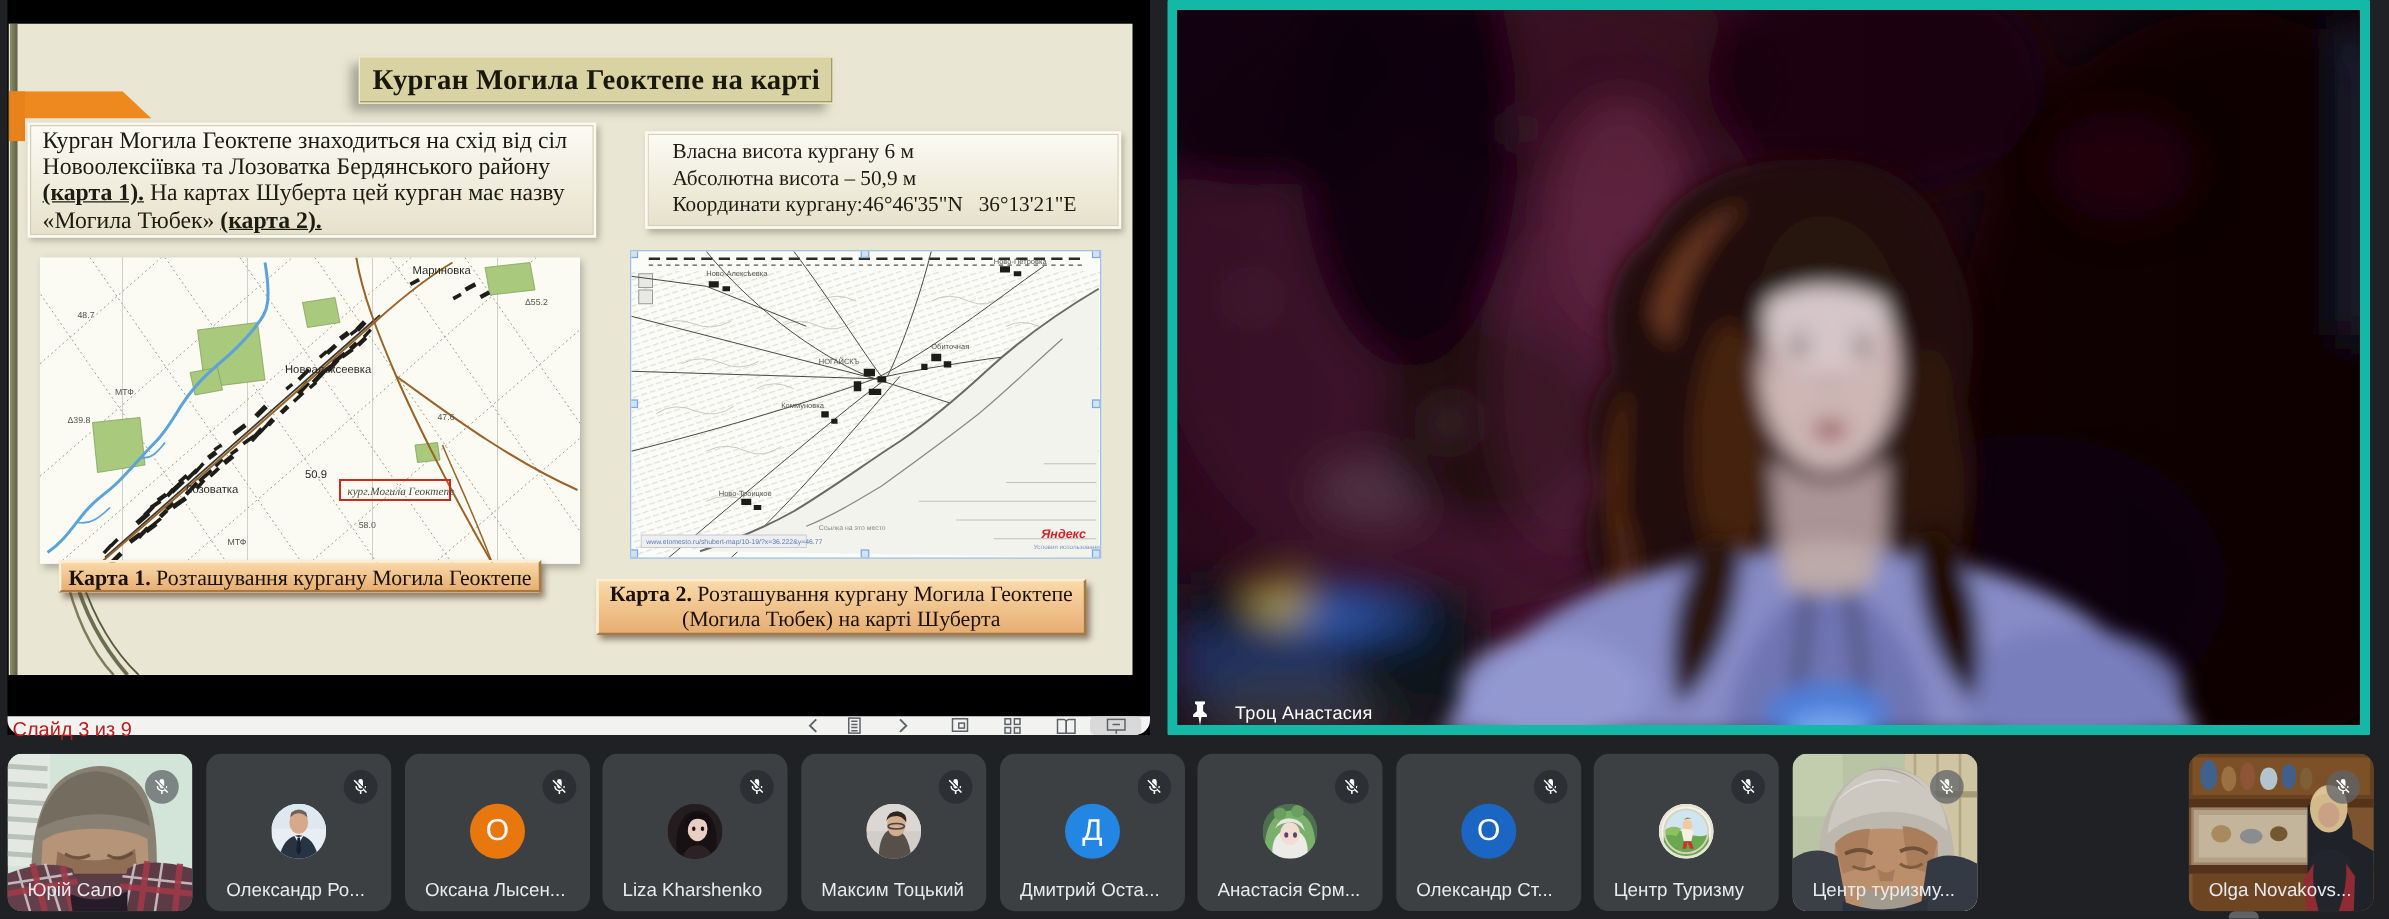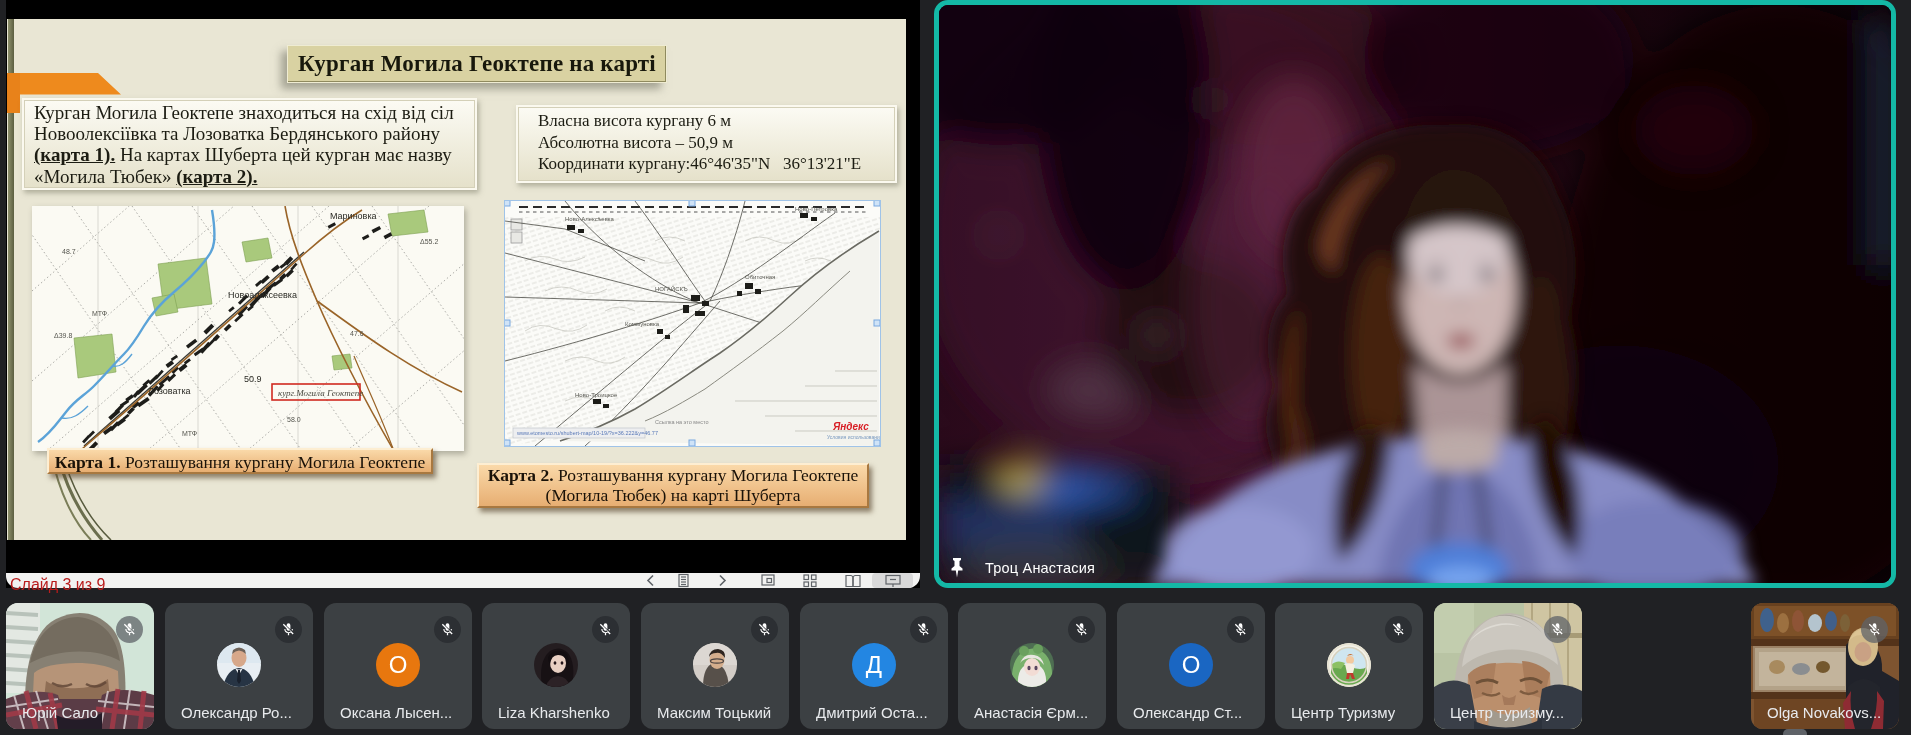--- a/index.html
+++ b/index.html
@@ -35,21 +35,21 @@
         box-shadow:2px 3px 6px rgba(60,60,50,.35);}
   #map2{position:absolute;left:498px;top:182px;width:375px;height:245px;background:#fcfcfa;
         outline:1px solid #9fc3e8;}
   
   #toolbar{position:absolute;left:0px;top:573px;width:914px;height:15px;background:#f2f2f1;
            border-radius:0 0 12px 12px;}
   #toolbar .lbl{position:absolute;left:4px;top:3px;font-size:16px;color:#b91c1c;
                 font-family:"Liberation Sans",sans-serif;}
   
   #video{box-sizing:border-box;position:absolute;left:934px;top:0;width:962px;height:588px;
-         border:5px solid #14b8a6;border-radius:14px;background:#1a060f;overflow:hidden;}
+         border:8px solid #14b8a6;border-radius:1px;background:#1a060f;overflow:hidden;}
   
   .tile{position:absolute;top:603px;width:148px;height:126px;border-radius:12px;
         background:#3c4043;overflow:hidden;}
   .tname{position:absolute;left:16px;bottom:8px;color:#e8eaed;font-size:15px;font-weight:500;
          white-space:nowrap;max-width:124px;overflow:hidden;}
   .mic{position:absolute;top:13px;right:11px;width:27px;height:27px;border-radius:50%;
        background:#2c2f33;display:flex;align-items:center;justify-content:center;}
   .mic.onvid{background:rgba(95,99,104,.75);}
   .avatar{position:absolute;left:52px;top:40px;width:44px;height:44px;border-radius:50%;overflow:hidden;}
   .letter{display:flex;align-items:center;justify-content:center;color:#fff;font-size:24px;

